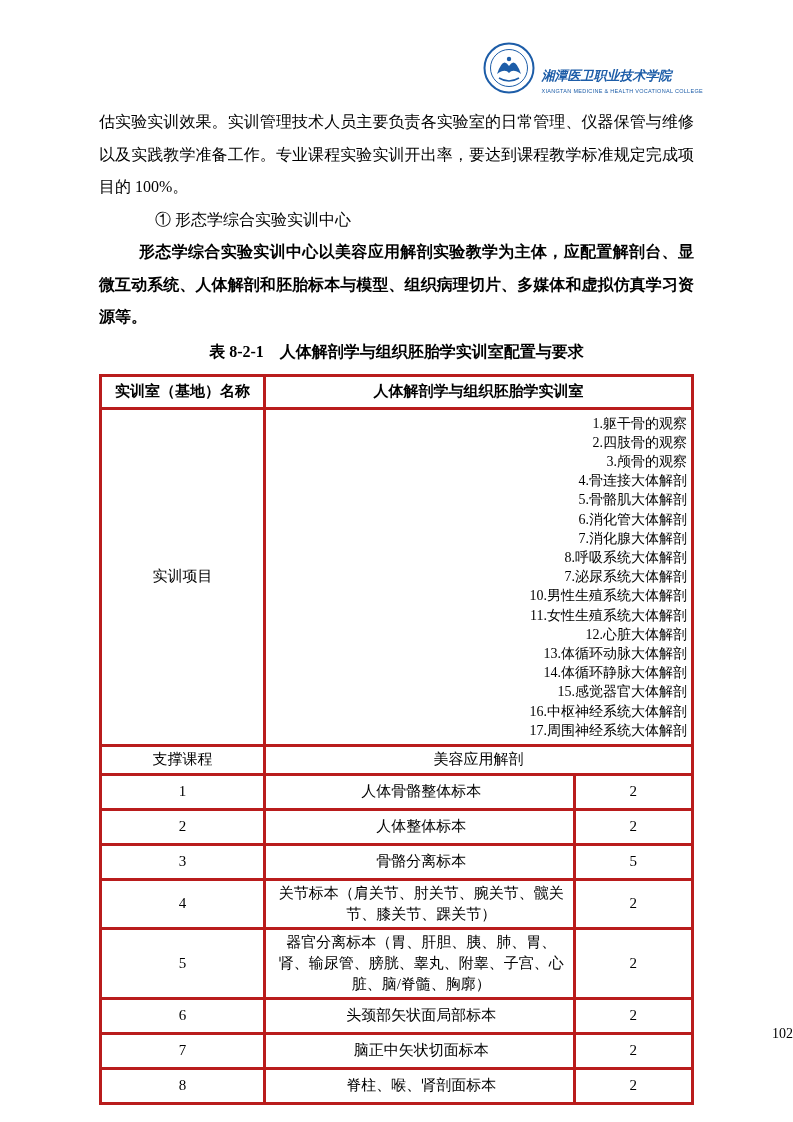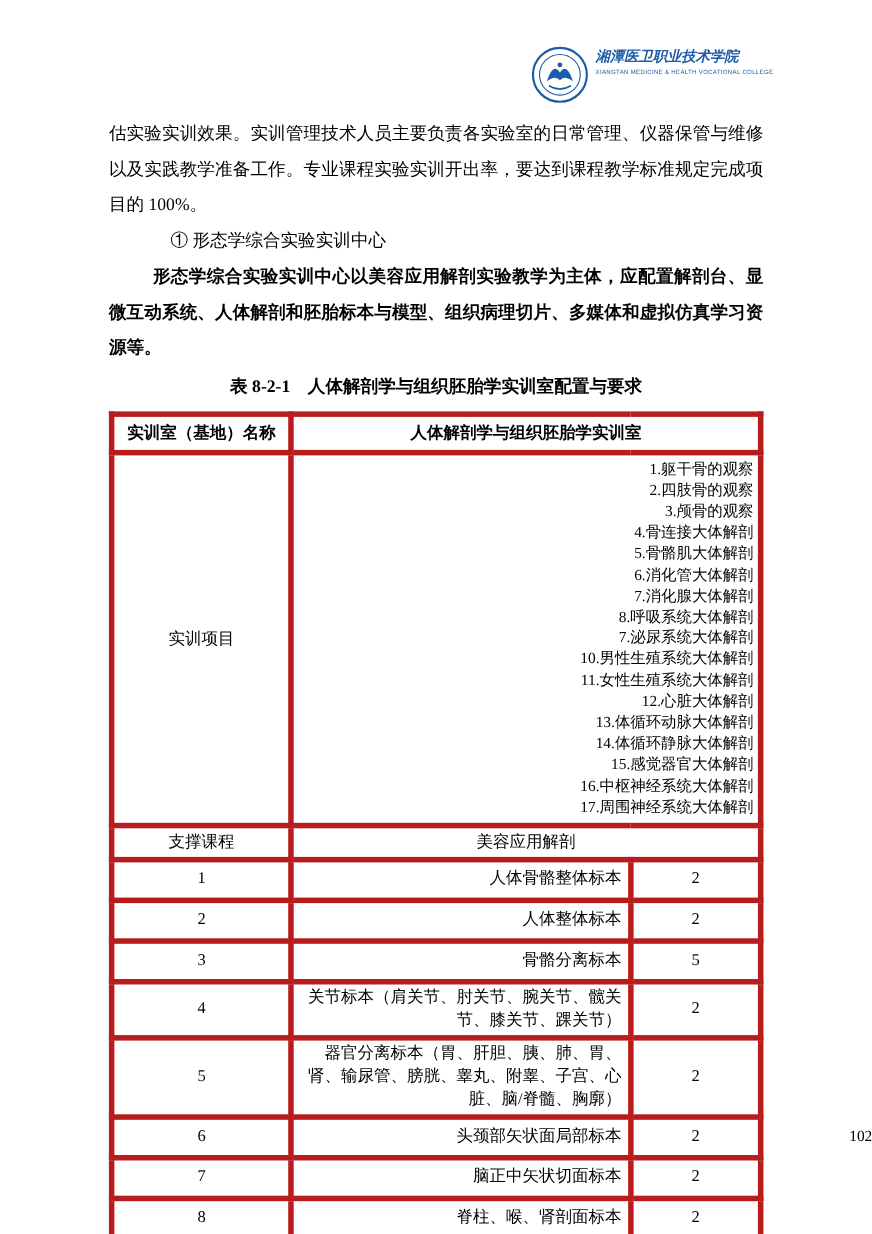--- a/index.html
+++ b/index.html
@@ -13,21 +13,21 @@
     overflow: hidden;
     box-sizing: border-box;
   }
 
   
   .logo {
     position: absolute;
     top: 42px;
     right: 90px;
     display: flex;
-    align-items: flex-start;
+    align-items: flex-end;
     gap: 6px;
   }
   .emblem { width: 52px; height: 52px; flex: 0 0 auto; }
   .logo-text { display: flex; flex-direction: column; justify-content: center; }
   .logo-zh {
     color: #1d5da8;
     font-weight: bold;
     font-size: 13px;
     letter-spacing: 0px;
     font-style: italic;
@@ -71,39 +71,39 @@
     line-height: 22px;
   }
 
   
   table.room {
     width: 100%;
     border-collapse: collapse;
     table-layout: fixed;
   }
   table.room td {
-    border: 5px solid #b91c1c;
+    border: 3px solid #b91c1c;
     font-size: 15px;
     padding: 2px 6px;
     vertical-align: middle;
     word-break: break-all;
   }
   td.c { text-align: center; }
   td.bold { font-weight: bold; }
   tr.h26 td { height: 26px; }
   tr.h22 td { height: 22px; }
   tr.h24 td { height: 24px; }
   tr.h28 td { height: 28px; }
   .projects-cell { padding: 4px 4px !important; vertical-align: top !important; }
   .projects-cell div {
     font-size: 14px;
     line-height: 19.2px;
     text-align: right;
   }
-  td.eq-name { text-align: right; padding-left: 10px !important; line-height: 21px; margin-left: 20px; }
+  td.eq-name { text-align: center; padding-left: 10px !important; line-height: 21px; margin-left: 20px; }
 
   
   .footer {
     position: absolute;
     top: 1026px;
     left: 0;
     width: 100%;
     text-align: right;
     font-size: 14px;
   }

